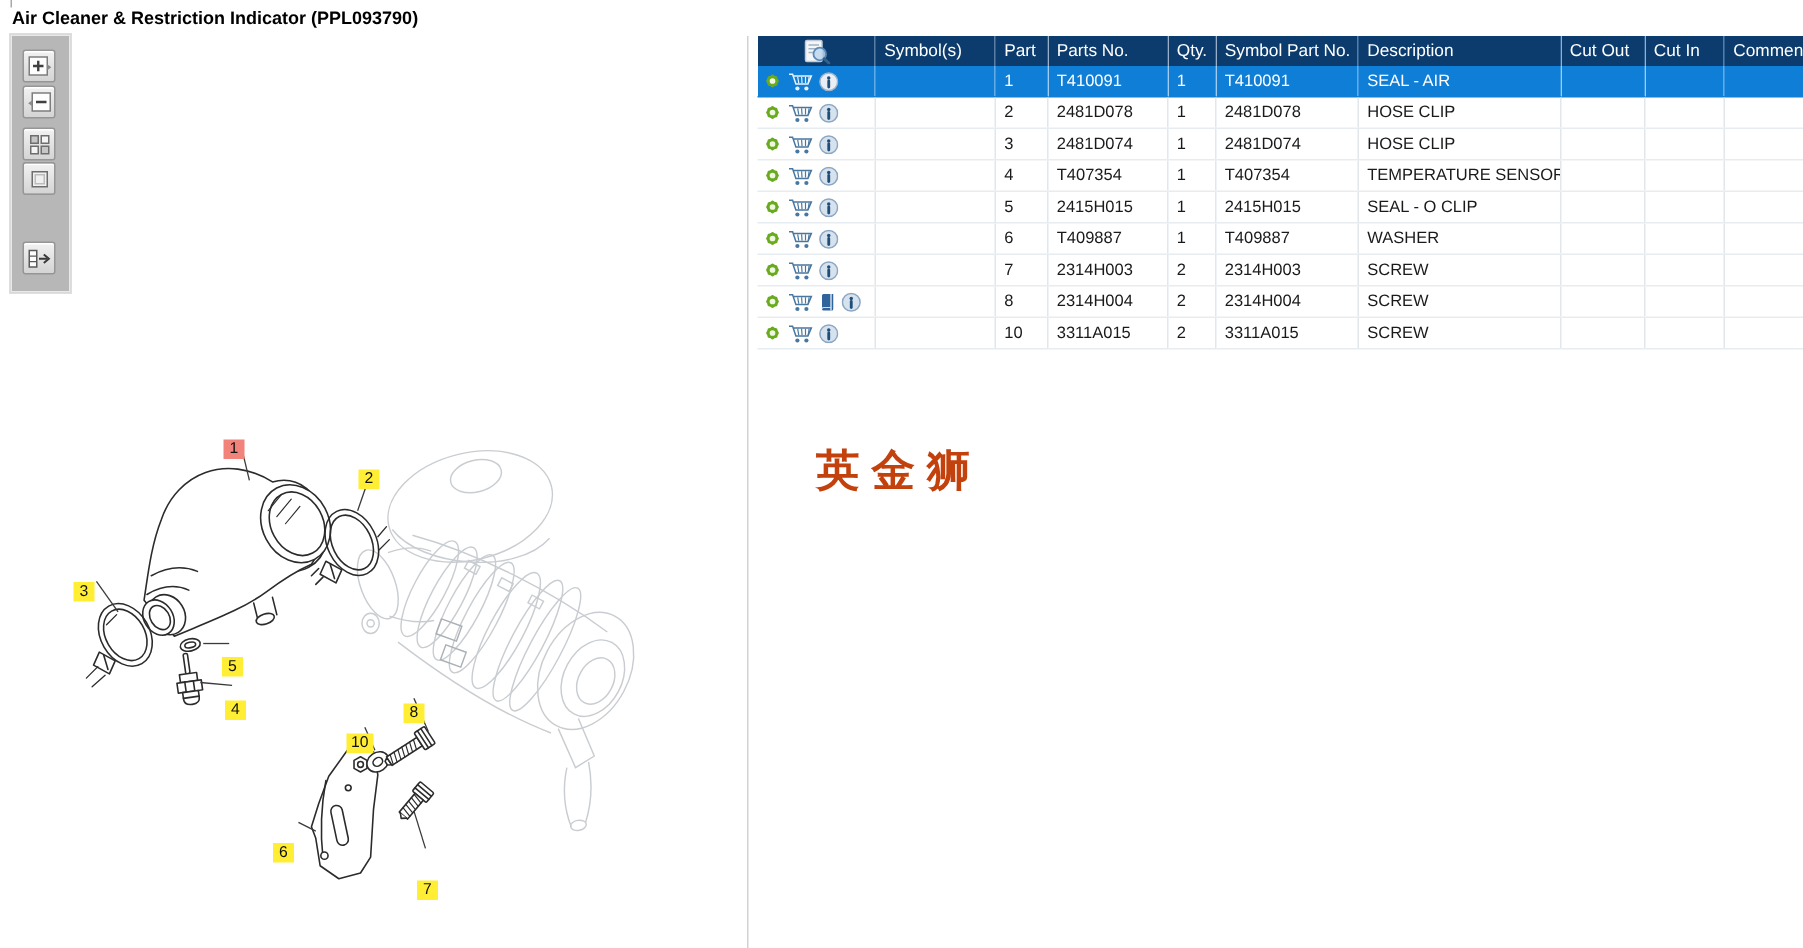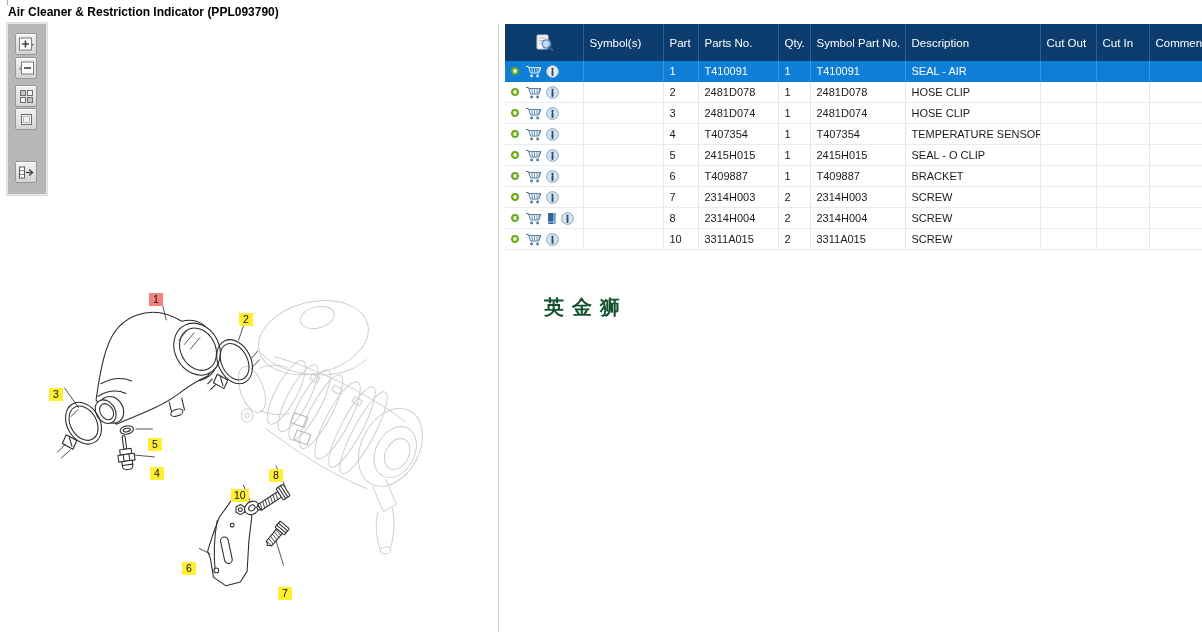--- a/index.html
+++ b/index.html
@@ -30,29 +30,29 @@
   }
   .tool-btn svg{display:block;}
   
   .callout{
     position:absolute;min-width:8px;height:13px;line-height:13px;padding:0 3px;
     background:#ffee33;color:#111;font-size:10.5px;text-align:center;cursor:pointer;
   }
   .callout.sel{background:#f2837a;}
   
   .watermark{
-    position:absolute;left:544px;top:294px;font-size:20px;font-weight:bold;
-    color:#14532d;letter-spacing:8px;font-family:"DejaVu Sans",sans-serif;white-space:nowrap;
+    position:absolute;left:544px;top:294px;font-size:29px;font-weight:bold;
+    color:#c2410c;letter-spacing:8px;font-family:"DejaVu Sans",sans-serif;white-space:nowrap;
   }
   
   .table-panel{position:absolute;left:505px;top:24px;width:697px;}
   table.parts{border-collapse:collapse;table-layout:fixed;width:697px;font-size:11px;}
   table.parts th{
     background:#0b3c6d;color:#fff;font-weight:normal;font-size:11.5px;text-align:left;
-    height:37px;padding:0 0 0 6px;white-space:nowrap;overflow:hidden;
+    height:20px;padding:0 0 0 6px;white-space:nowrap;overflow:hidden;
     border-left:1px solid #2e5f8f;
   }
   table.parts th.icon-col{border-left:none;padding:0;}
   table.parts td{
     height:20px;padding:0 0 0 6px;color:#1a1a1a;white-space:nowrap;overflow:hidden;
     border-left:1px solid #e2e7eb;border-bottom:1px solid #e7ecf0;background:#fff;
   }
   table.parts td.icon-cell{border-left:none;padding:0 0 0 4px;}
   table.parts tr.selected td{
     background:#0f7ed6;color:#fff;border-left-color:#3e97e2;border-bottom-color:#0f7ed6;
@@ -469,21 +469,21 @@
                 <circle cx="6.5" cy="4" r="1.15" fill="#1f4e79"></circle>
                 <path d="M6.5,6 V10" stroke="#1f4e79" stroke-width="1.9" stroke-linecap="round"></path>
               </svg>
     </div>
           </td>
     <td></td>
     <td>6</td>
     <td>T409887</td>
     <td>1</td>
     <td>T409887</td>
-    <td>BRACKET</td>
+    <td>WASHER</td>
     <td></td>
     <td></td>
     <td></td>
   </tr>
 
   <tr>
     <td class="icon-cell">
             <div class="cell-icons">
       <svg width="12" height="12" viewBox="0 0 12 12">
                 <rect x="2.6" y="2.6" width="6.8" height="6.8" rx="1.4" fill="#69aa1e"></rect>

